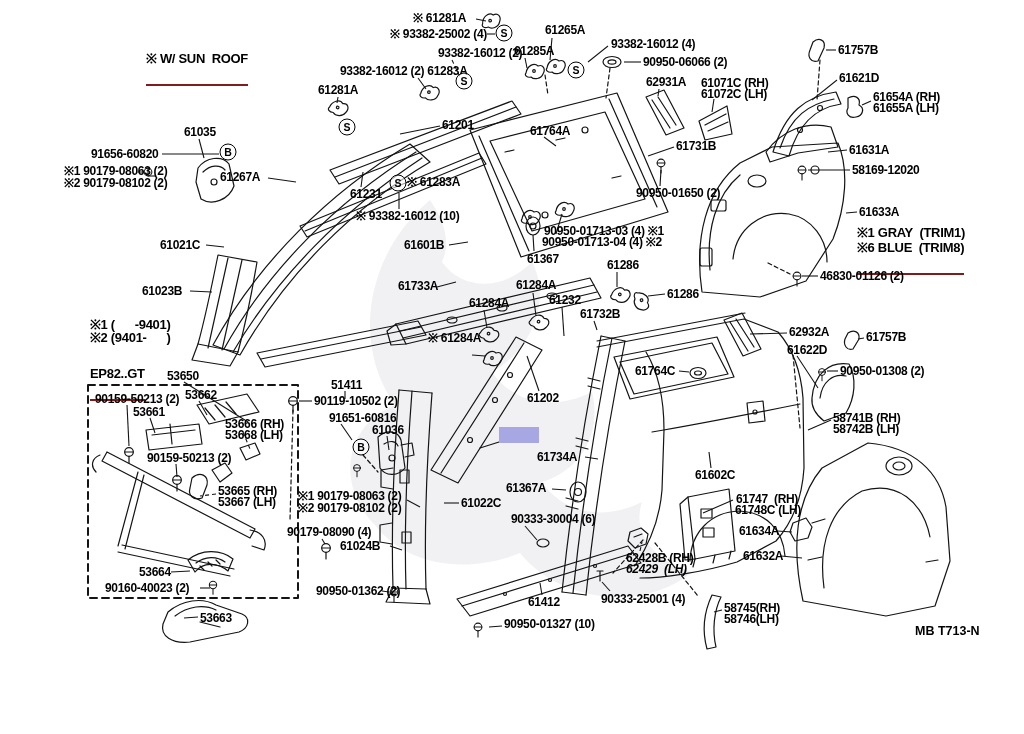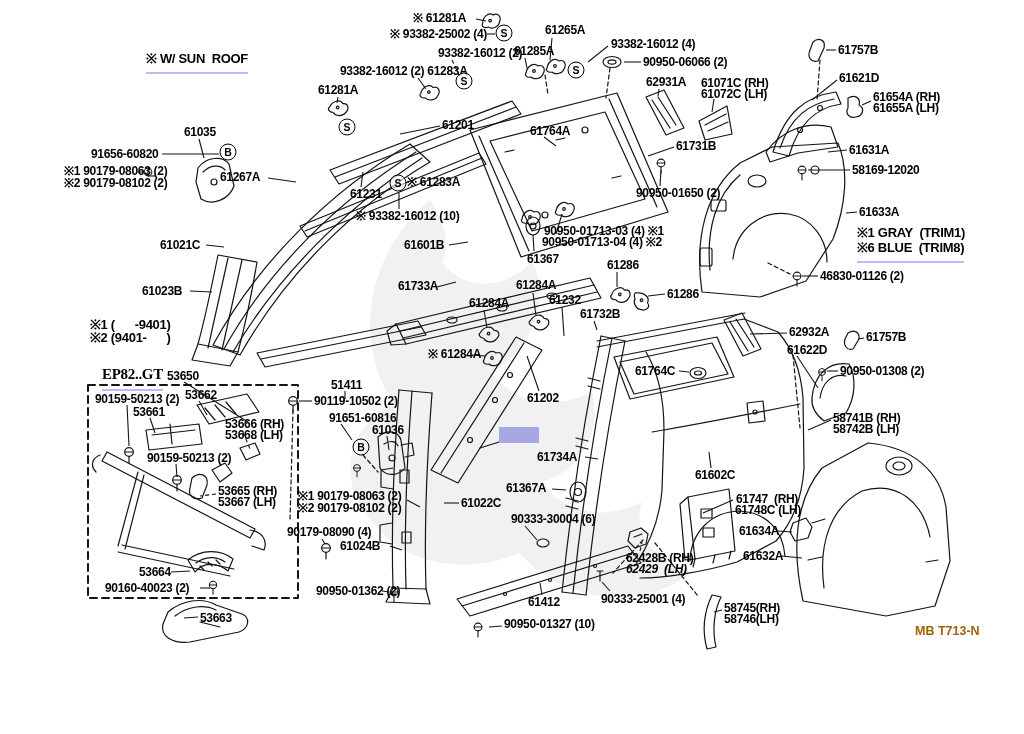--- a/index.html
+++ b/index.html
@@ -2,26 +2,26 @@
 <html><head>
 <meta charset="utf-8">
 <style>
   html,body{margin:0;padding:0;background:#fff;}
   #stage{position:relative;width:1024px;height:734px;background:#fff;overflow:hidden;
          font-family:"Liberation Sans",sans-serif;}
   #art{position:absolute;left:0;top:0;}
   #labels{position:absolute;left:0;top:0;width:1024px;height:734px;}
   .lbl{position:absolute;font-weight:bold;font-size:12px;line-height:1.05;color:#000;
        white-space:pre;letter-spacing:-0.3px;}
-  .und{border-bottom:2px solid #c4b5fd;padding-bottom:6px;}
+  .und{border-bottom:2px solid #7f1d1d;padding-bottom:18px;}
   .sym{position:absolute;width:15px;height:15px;border:1.6px solid #000;border-radius:50%;
        font-weight:bold;font-size:10.5px;line-height:14px;text-align:center;color:#000;
        transform:translate(-50%,-50%);background:rgba(255,255,255,.6);}
   #highlight{position:absolute;}
-  #code{position:absolute;left:915px;top:624px;font-weight:bold;font-size:12.5px;color:#a16207;}
+  #code{position:absolute;left:915px;top:624px;font-weight:bold;font-size:12.5px;color:#000000;}
 </style>
 </head>
 <body>
 
 <div id="stage">
 
 <svg id="art" width="1024" height="734" viewBox="0 0 1024 734">
   <defs>
     <g id="clip">
           <path d="M-6,3 C-5,-4 2,-8 6,-4 C11,-6 14,-1 11,4 C9,9 2,10 -1,7 C-5,8 -8,5 -6,3 Z"></path>
@@ -363,24 +363,24 @@
       <div class="lbl" style="left: 516px; top: 279px;">61284A</div>
       <div class="lbl" style="left: 667px; top: 288px;">61286</div>
       <div class="lbl" style="left: 549px; top: 294px;">61232</div>
       <div class="lbl" style="left: 469px; top: 297px;">61284A</div>
       <div class="lbl" style="left: 580px; top: 308px;">61732B</div>
       <div class="lbl" style="left: 90px; top: 318px; font-size: 13px;">※1 (      -9401)</div>
       <div class="lbl" style="left: 90px; top: 331px; font-size: 13px;">※2 (9401-      )</div>
       <div class="lbl" style="left: 789px; top: 326px;">62932A</div>
       <div class="lbl" style="left: 866px; top: 331px;">61757B</div>
       <div class="lbl" style="left: 787px; top: 344px;">61622D</div>
-      <div class="lbl" style="left: 428px; top: 348px;">※ 61284A</div>
+      <div class="lbl" style="left: 428px; top: 332px;">※ 61284A</div>
       <div class="lbl" style="left: 840px; top: 365px;">90950-01308 (2)</div>
       <div class="lbl" style="left: 635px; top: 365px;">61764C</div>
-      <div class="lbl und" style="left: 102px; top: 367px; font-size: 15px; font-family: Liberation Serif, serif;">EP82..GT</div>
+      <div class="lbl und" style="left: 90px; top: 367px; font-size: 13px;">EP82..GT</div>
       <div class="lbl" style="left: 167px; top: 370px;">53650</div>
       <div class="lbl" style="left: 331px; top: 379px;">51411</div>
       <div class="lbl" style="left: 527px; top: 392px;">61202</div>
       <div class="lbl" style="left: 95px; top: 393px;">90159-50213 (2)</div>
       <div class="lbl" style="left: 185px; top: 389px; text-align: center;">53662</div>
       <div class="lbl" style="left: 314px; top: 395px;">90119-10502 (2)</div>
       <div class="lbl" style="left: 133px; top: 406px;">53661</div>
       <div class="lbl" style="left: 833px; top: 412px;">58741B (RH)</div>
       <div class="lbl" style="left: 833px; top: 423px;">58742B (LH)</div>
       <div class="lbl" style="left: 329px; top: 412px;">91651-60816</div>

